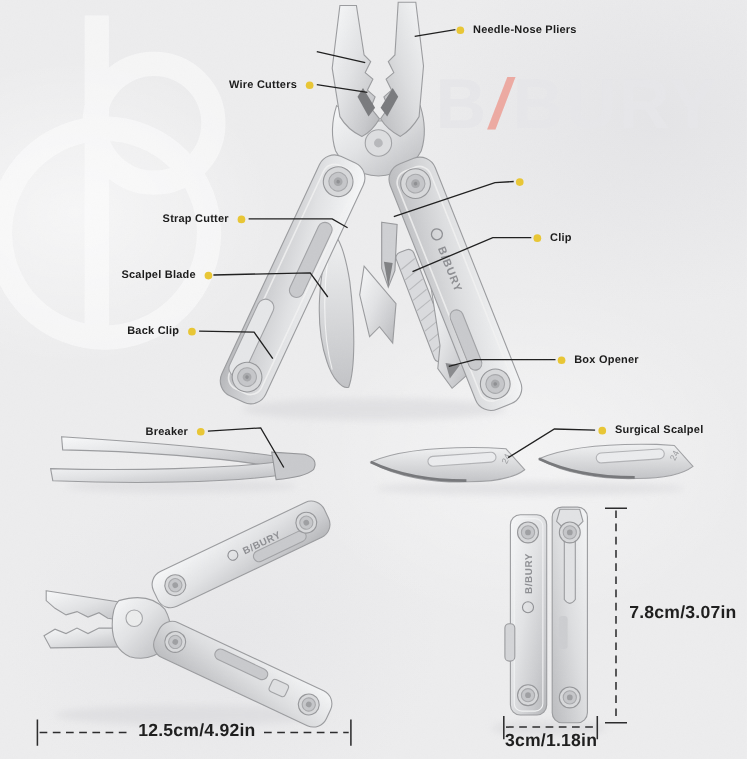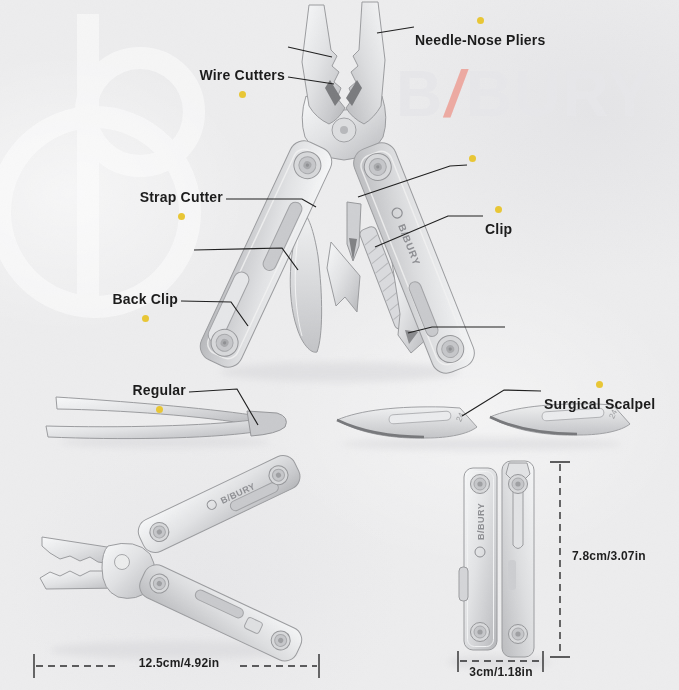--- a/index.html
+++ b/index.html
@@ -15,29 +15,29 @@
   }
   .scene{position:absolute;left:0;top:0;}
   .brand-watermark{
     position:absolute;left:396px;top:62px;
     font-weight:700;font-size:64px;letter-spacing:2px;line-height:1;
     color:var(--watermark-gray,#e7e7ea);white-space:nowrap;user-select:none;
   }
   .brand-watermark .slash{color:var(--watermark-red,#edaaa2);font-style:italic;margin:0 1px;}
   .callout{
     position:absolute;display:flex;align-items:center;gap:8px;height:20px;
-    font-weight:700;font-size:14px;letter-spacing:.2px;
-    color:var(--label-text,#1c1c1c);white-space:nowrap;flex-direction:column;
+    font-weight:700;font-size:10px;letter-spacing:.2px;
+    color:var(--label-text,#1c1c1c);white-space:nowrap;
   }
   .callout .dot{
     width:7px;height:7px;border-radius:50%;flex:0 0 auto;
     background:var(--callout-dot,#e8c636);
   }
   .dim{
-    position:absolute;font-weight:700;font-size:12px;letter-spacing:.2px;
+    position:absolute;font-weight:700;font-size:16px;letter-spacing:.2px;
     color:var(--dimension-text,#1f1f1f);white-space:nowrap;
   }
   .dim.center{text-align:center;}
 </style>
 </head>
 <body>
 
 <div class="canvas">
 
   <div class="brand-watermark"><span>B</span><span class="slash">/</span><span>BURY</span></div>
@@ -217,39 +217,47 @@
   </svg>
 
   <div class="callout" style="right:394px;top:67px">
     <span>Wire Cutters</span>
       <span class="dot"></span>
   </div>
   <div class="callout" style="right:456px;top:189px">
     <span>Strap Cutter</span>
       <span class="dot"></span>
   </div>
+  <div class="callout" style="right:486px;top:240px">
+    <span>Scalpel Blade</span>
+      <span class="dot"></span>
+  </div>
   <div class="callout" style="right:501px;top:291px">
     <span>Back Clip</span>
       <span class="dot"></span>
   </div>
   <div class="callout" style="right:493px;top:382px">
-    <span>Regular</span>
+    <span>Breaker</span>
       <span class="dot"></span>
   </div>
 
   <div class="callout" style="left:415px;top:17px">
     <span class="dot"></span>
       <span>Needle-Nose Pliers</span>
   </div>
   <div class="callout" style="left:469px;top:155px">
     <span class="dot"></span>
   </div>
   <div class="callout" style="left:485px;top:206px">
     <span class="dot"></span>
       <span>Clip</span>
+  </div>
+  <div class="callout" style="left:507px;top:317px">
+    <span class="dot"></span>
+      <span>Box Opener</span>
   </div>
   <div class="callout" style="left:544px;top:381px">
     <span class="dot"></span>
       <span>Surgical Scalpel</span>
   </div>
 
   <div class="dim center" style="left:118px;top:656px;width:122px">12.5cm/4.92in</div>
   <div class="dim center" style="left:455px;top:665px;width:92px">3cm/1.18in</div>
   <div class="dim" style="left:572px;top:549px">7.8cm/3.07in</div>
 

